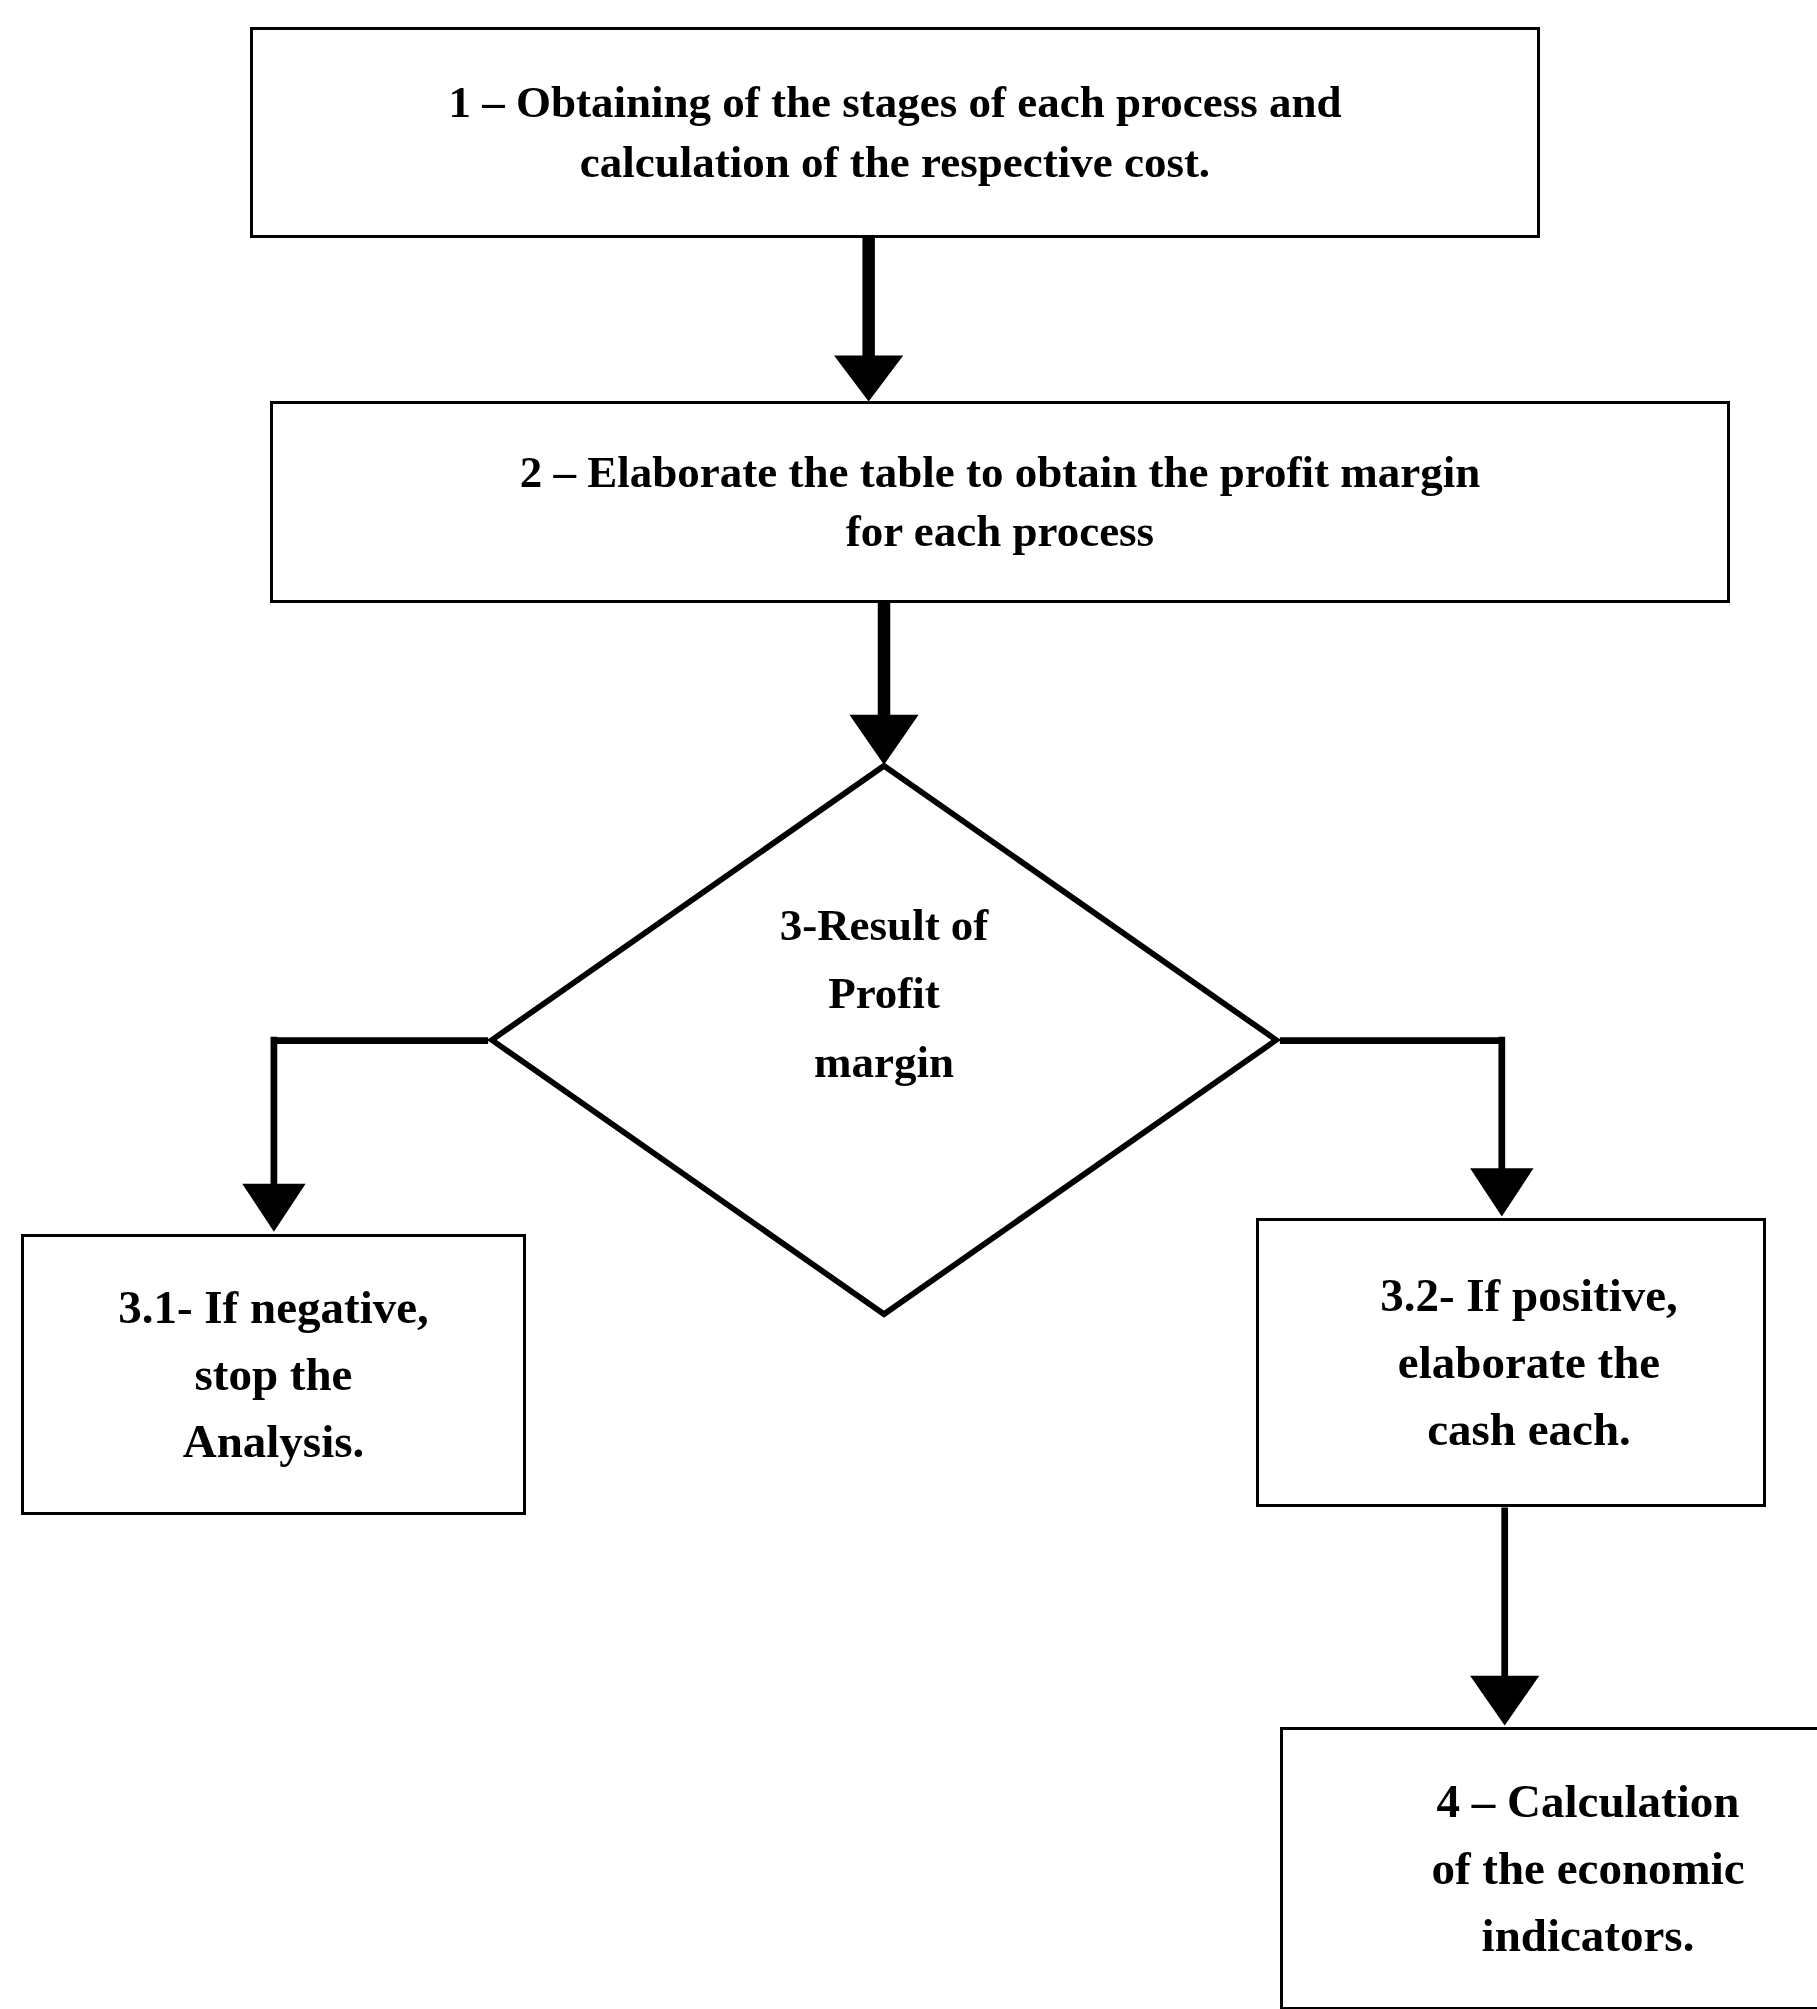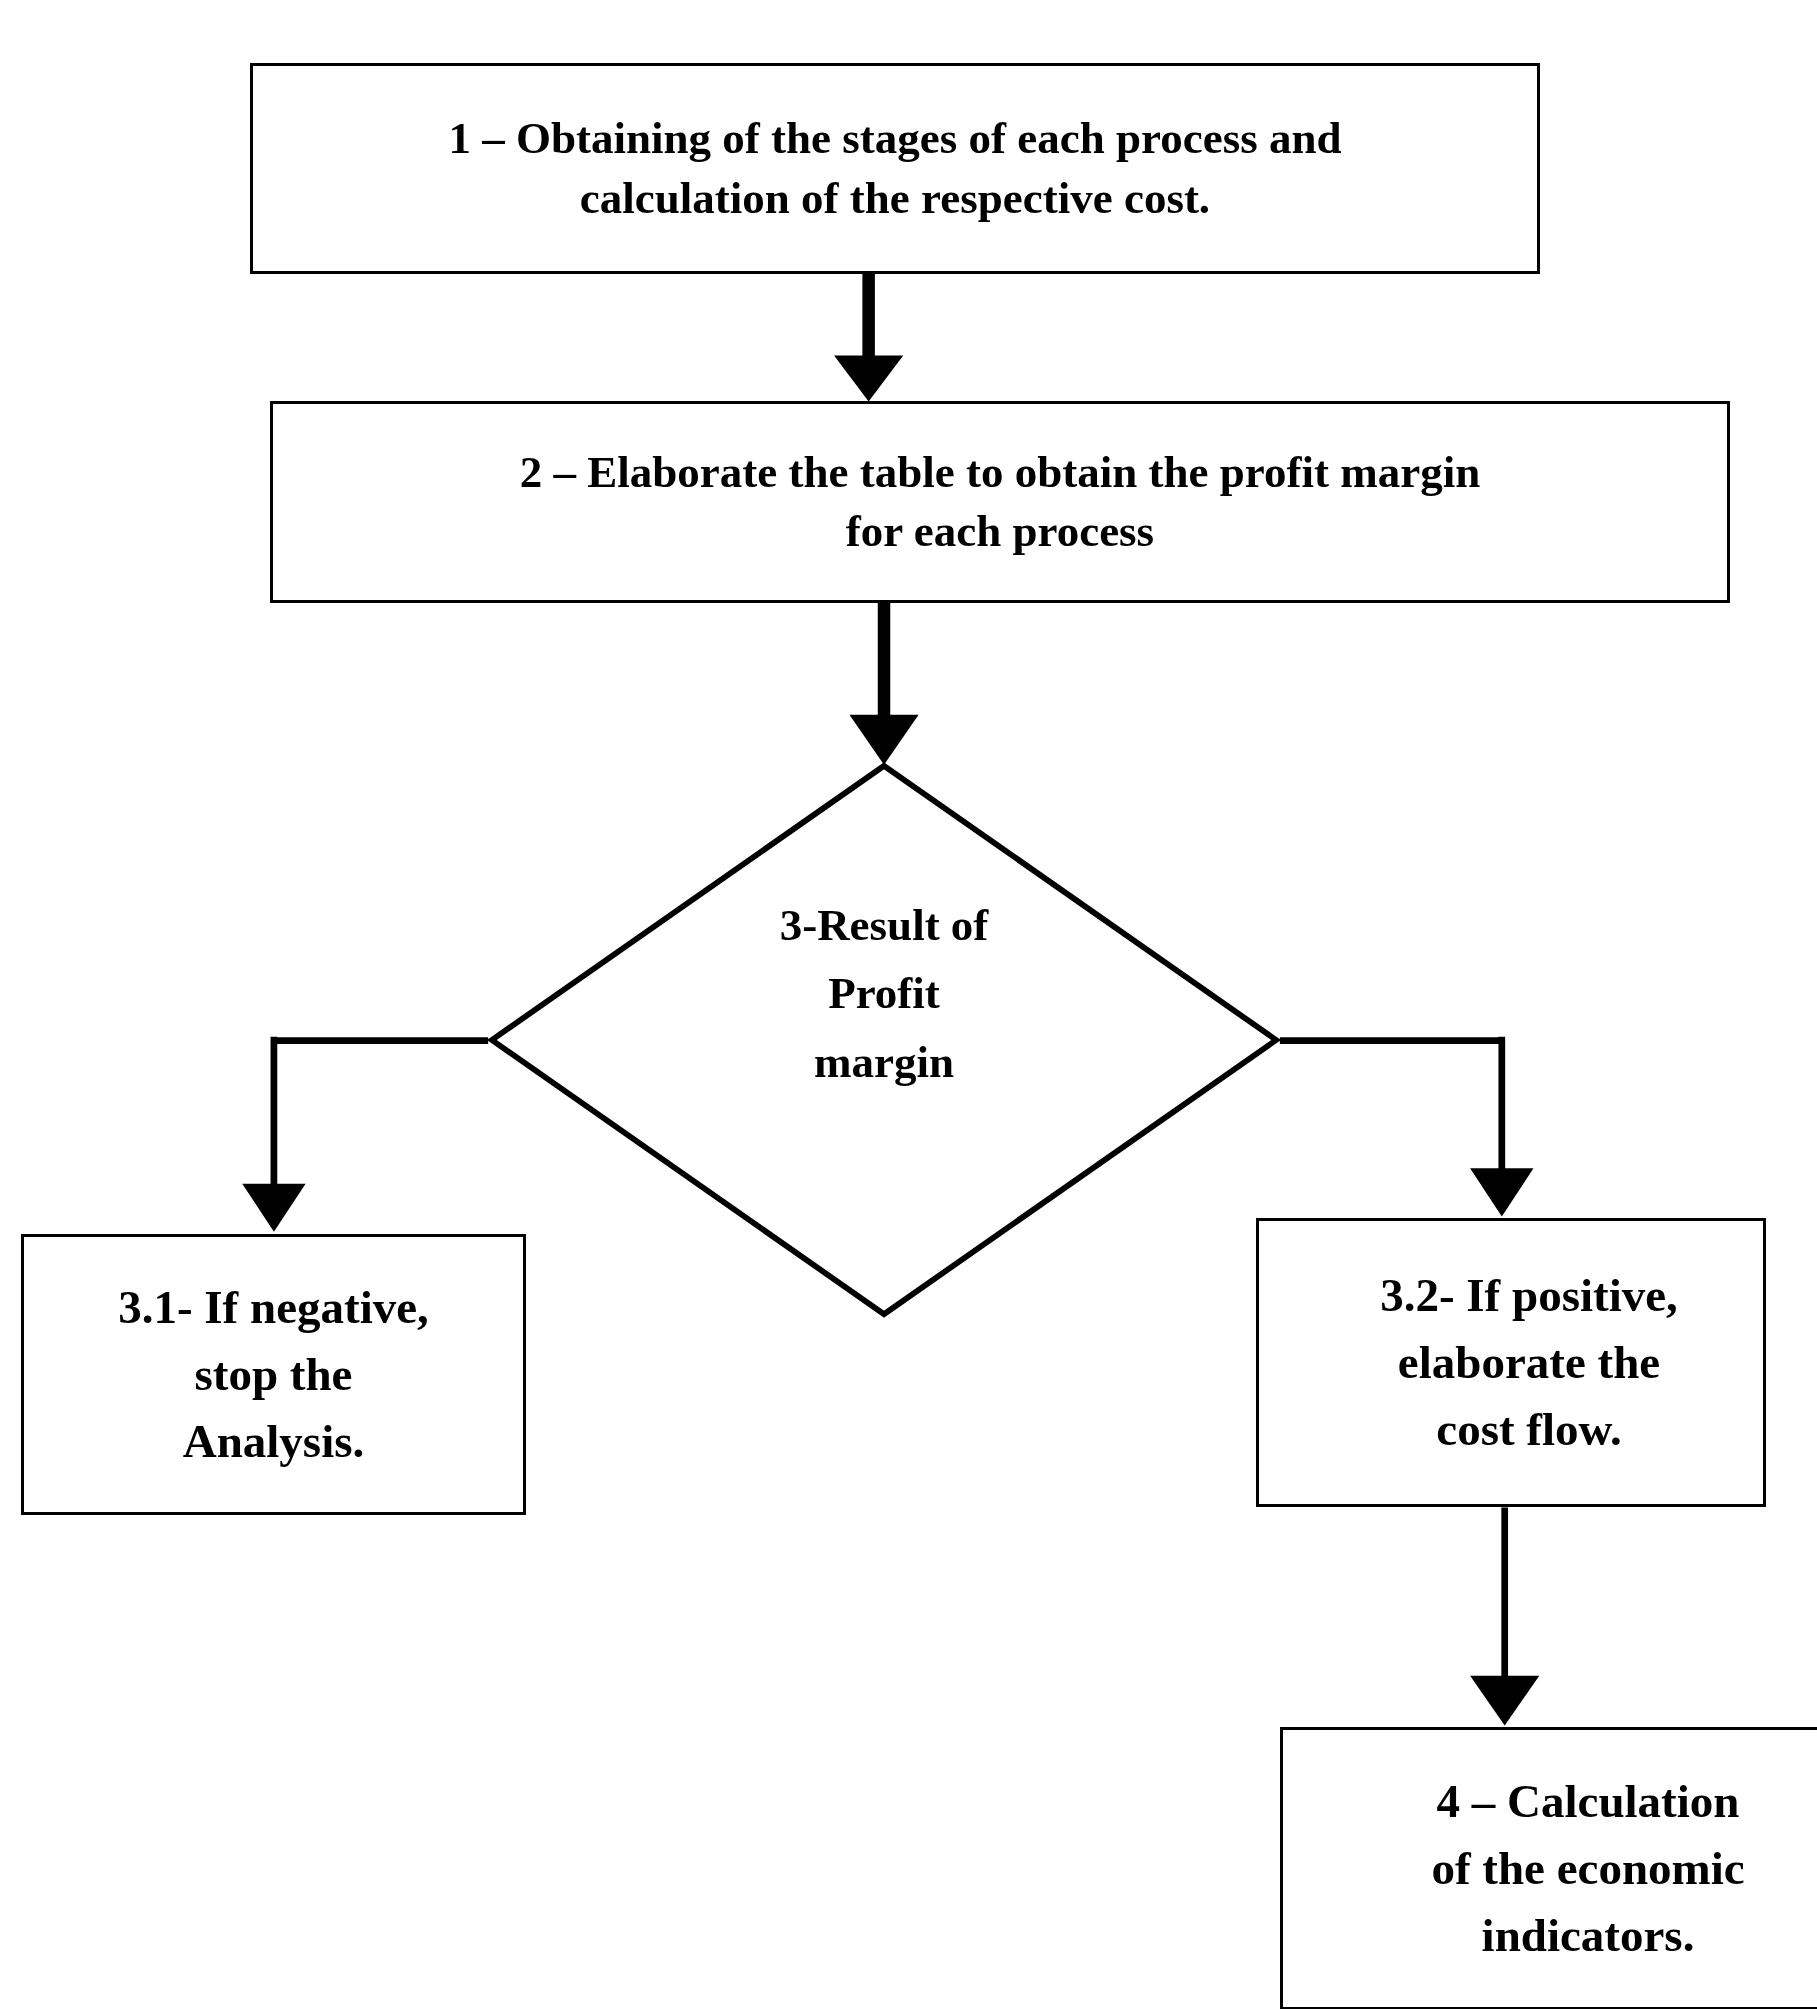--- a/index.html
+++ b/index.html
@@ -33,21 +33,20 @@
     display: block;
     width: 100%;
     padding: 0 13.4px;
   }
 
   
   #box-1 {
     left: 250px;  top: 27px;
     width: 1290px; height: 211px;
     font-size: 45px;
-    margin-top: 36px;
   }
   #box-2 {
     left: 270px;  top: 401px;
     width: 1460px; height: 202px;
     font-size: 45px;
     align-items: center;
   }
   #box-3-1 {
     left: 21px;   top: 1234px;
     width: 505px;  height: 281px;
@@ -178,21 +177,21 @@
       <span>3.1- If negative,</span><br>
       <span>stop the</span><br>
       <span>Analysis.</span>
     </span>
   </div>
 
   <div class="node" id="box-3-2">
     <span class="node-text">
       <span>3.2- If positive,</span><br>
       <span>elaborate the</span><br>
-      <span>cost flow.</span>
+      <span>cash each.</span>
     </span>
   </div>
 
   <div class="node" id="box-4">
     <span class="node-text">
       <span>4 – Calculation</span><br>
       <span>of the economic</span><br>
       <span>indicators.</span>
     </span>
   </div>

